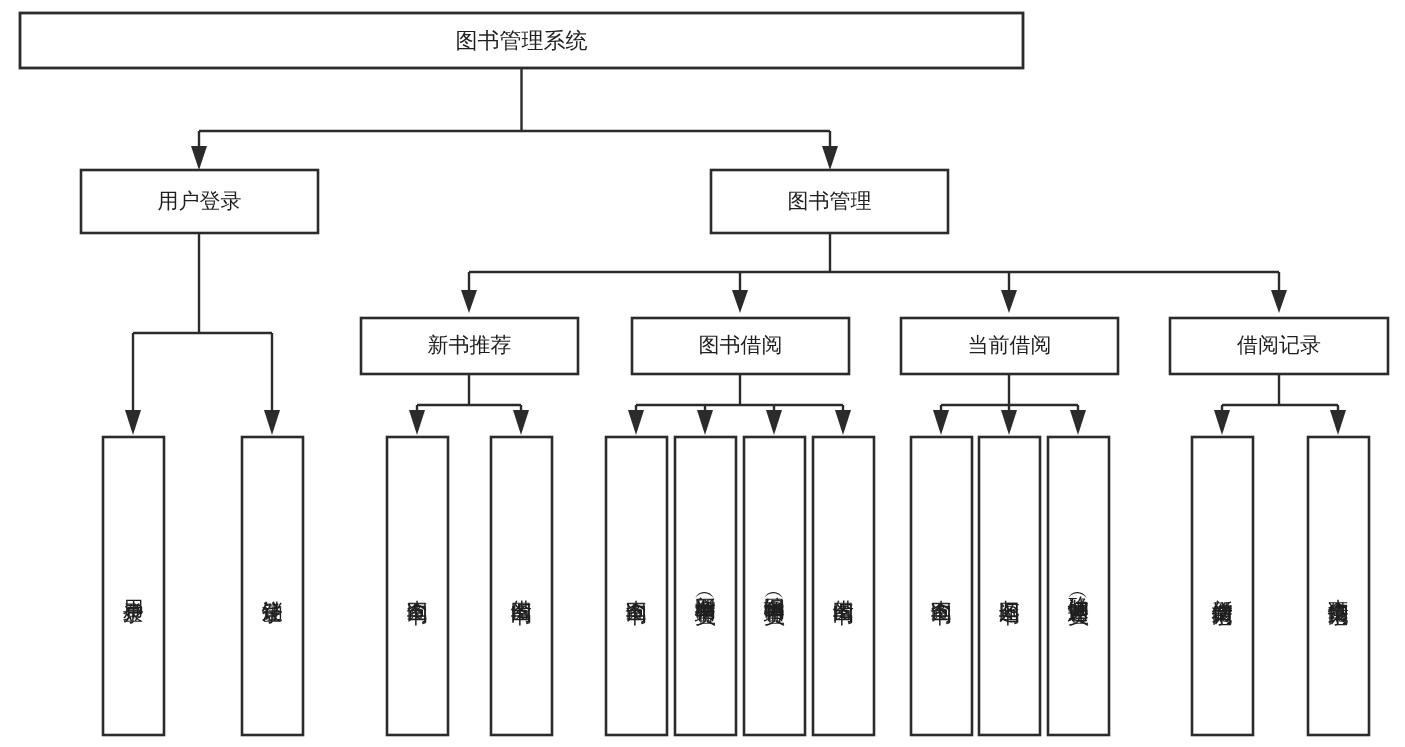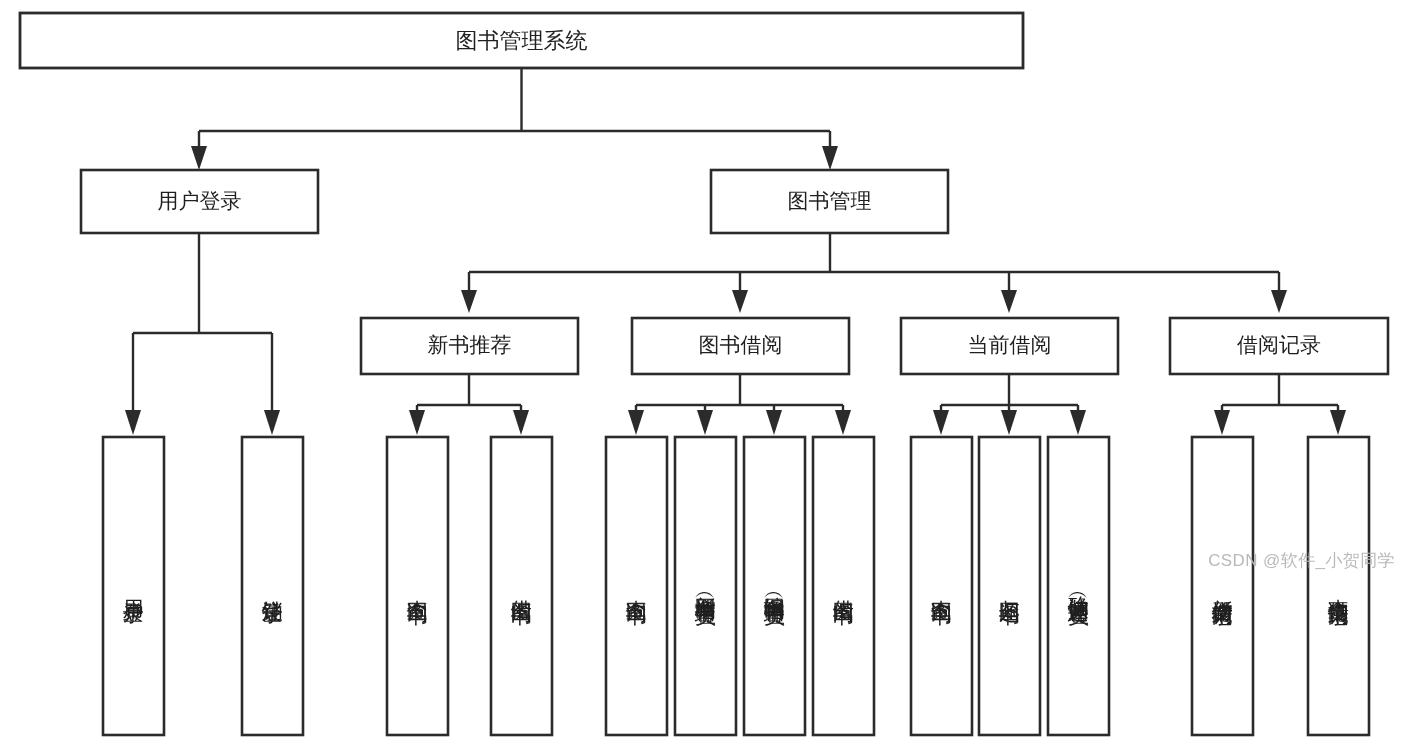--- a/index.html
+++ b/index.html
@@ -244,15 +244,14 @@
   <div class="vlabel-wrap" style="left:1048px; top:437px; width:61px; height:298px;">
     <span class="vlabel">确认归还（管理员）</span>
   </div>
   <div class="vlabel-wrap" style="left:1192px; top:437px; width:61px; height:298px;">
     <span class="vlabel">新增借阅记录</span>
   </div>
   <div class="vlabel-wrap" style="left:1308px; top:437px; width:61px; height:298px;">
     <span class="vlabel">查询借阅记录</span>
   </div>
 
-  <div id="watermark">CSDN @软件_小贺同学</div>
 
 </div>
 
 </body></html>

